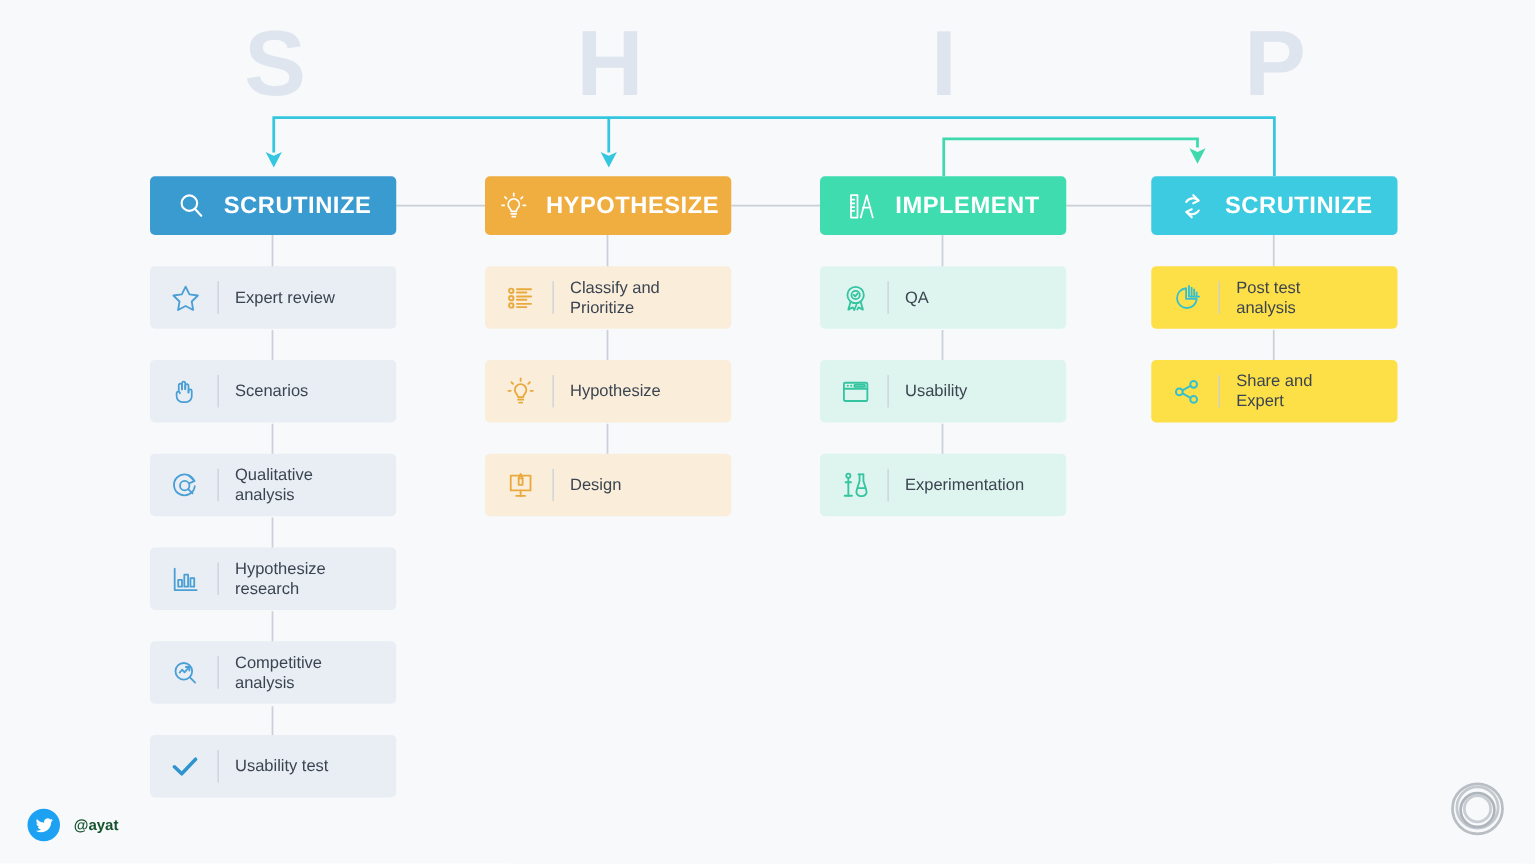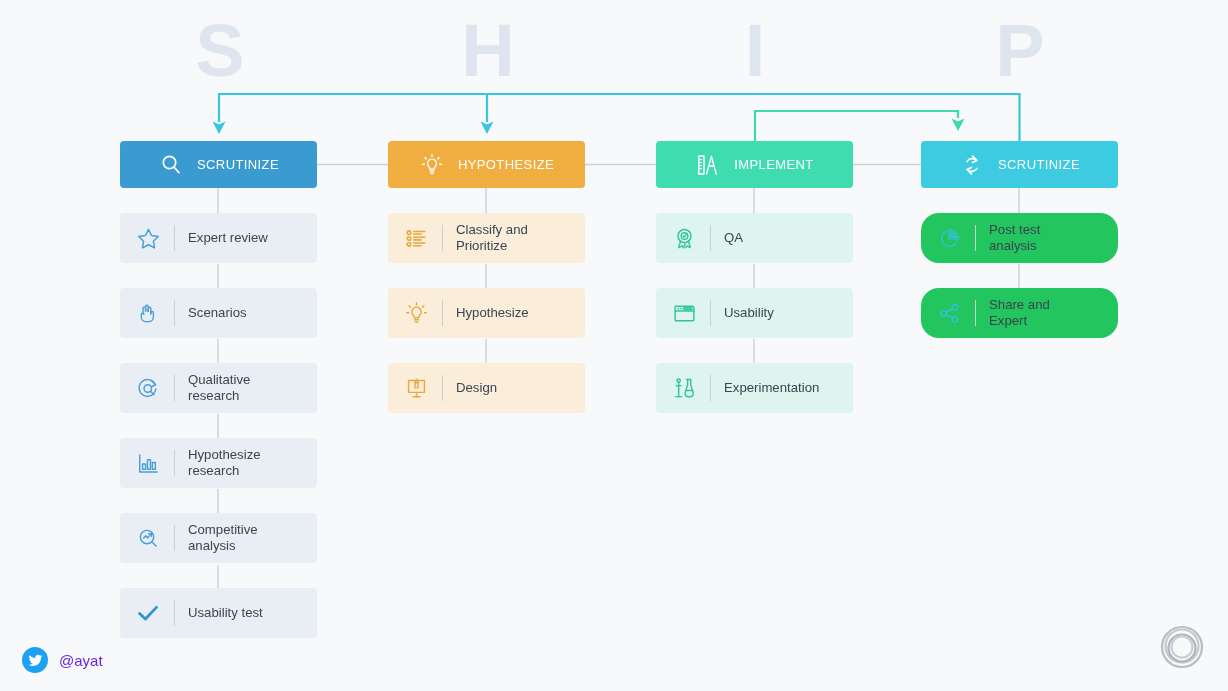--- a/index.html
+++ b/index.html
@@ -55,22 +55,22 @@
     border-radius: 4px;
     display: flex;
     align-items: center;
     justify-content: center;
     gap: 13px;
     color: #ffffff;
     box-sizing: border-box;
     padding: 0 6px;
   }
   .header-title {
-    font-size: 13px;
-    font-weight: normal;
+    font-size: 19px;
+    font-weight: bold;
     letter-spacing: 0.4px;
     white-space: nowrap;
   }
   .header-icon {
     display: flex;
     align-items: center;
     justify-content: center;
     width: 26px;
     height: 26px;
     flex: 0 0 26px;
@@ -114,43 +114,44 @@
   }
 
   
   .col-s .header-box { background: #3a9bd1; }
   .col-s .item-box   { background: #e9eef5; }
   .col-h .header-box { background: #f0ad40; }
   .col-h .item-box   { background: #faeedb; }
   .col-i .header-box { background: #3fdcb0; }
   .col-i .item-box   { background: #ddf5ee; }
   .col-p .header-box { background: #3ccbe0; }
-  .col-p .item-box   { background: #22c55e; border-radius: 18px; }
+  .col-p .item-box   { background: #fde047; }
 
   
   #twitter {
     position: absolute;
     left: 22px;
     bottom: 18px;
     display: flex;
     align-items: center;
     gap: 11px;
   }
   .tw-badge {
     width: 26px;
     height: 26px;
     border-radius: 50%;
     background: #1da1f2;
     display: flex;
     align-items: center;
     justify-content: center;
   }
   .tw-handle {
-    font-size: 15px;
-    color: #6d28d9;
+    font-size: 12px;
+    color: #14532d;
+    font-weight: bold;
   }
   #brandmark {
     position: absolute;
     right: 20px;
     bottom: 18px;
     width: 52px;
     height: 52px;
   }
 </style>
 </head>
@@ -250,21 +251,21 @@
         <span class="item-icon">
           <svg width="25" height="25" viewBox="0 0 24 24" fill="none" stroke="#4a9fd4" stroke-width="1.4" stroke-linecap="round">
             <path d="M18.4 8.2A8 8 0 1 0 19 12.5"></path>
             <polyline points="14.6,4.4 18.9,8.4 15.2,10.1" stroke-linejoin="round"></polyline>
             <circle cx="11.3" cy="12" r="3.6"></circle>
             <line x1="14" y1="14.6" x2="17.3" y2="18"></line>
           </svg>
         </span>
         <span class="item-sep"></span>
         <span class="item-label">Qualitative
-research</span>
+analysis</span>
       </div>
 
       <div class="item-box">
         <span class="item-icon">
           <svg width="25" height="25" viewBox="0 0 24 24" fill="none" stroke="#4a9fd4" stroke-width="1.4" stroke-linecap="round" stroke-linejoin="round">
             <path d="M3.6 3.8v16.4h16.8"></path>
             <rect x="6.3" y="12.4" width="2.9" height="5.2"></rect>
             <rect x="11" y="8.4" width="2.9" height="9.2"></rect>
             <rect x="15.7" y="11" width="2.9" height="6.6"></rect>
           </svg>

